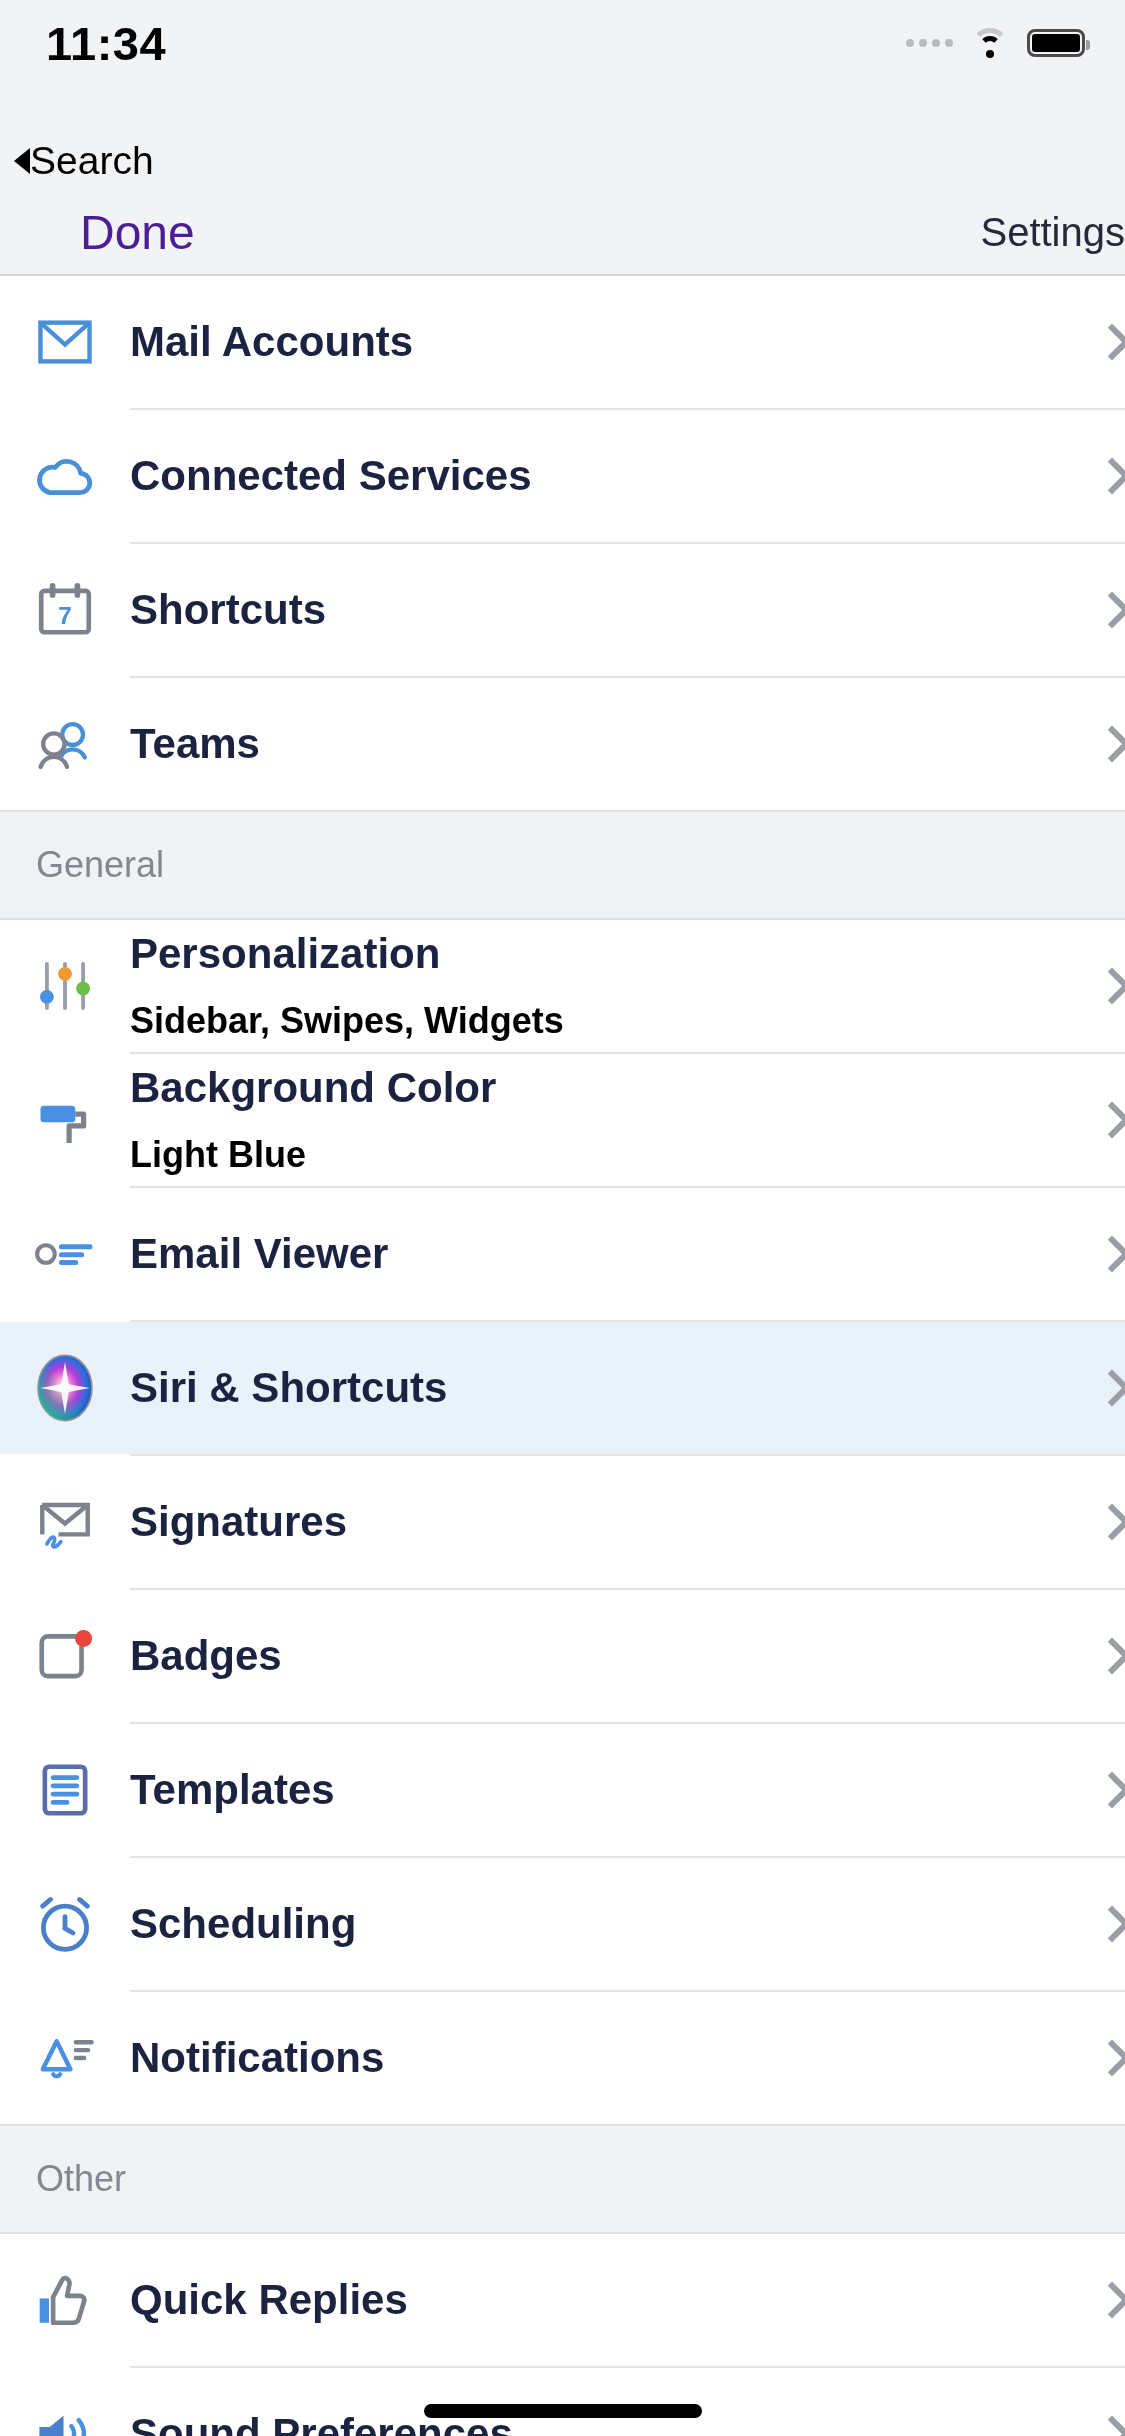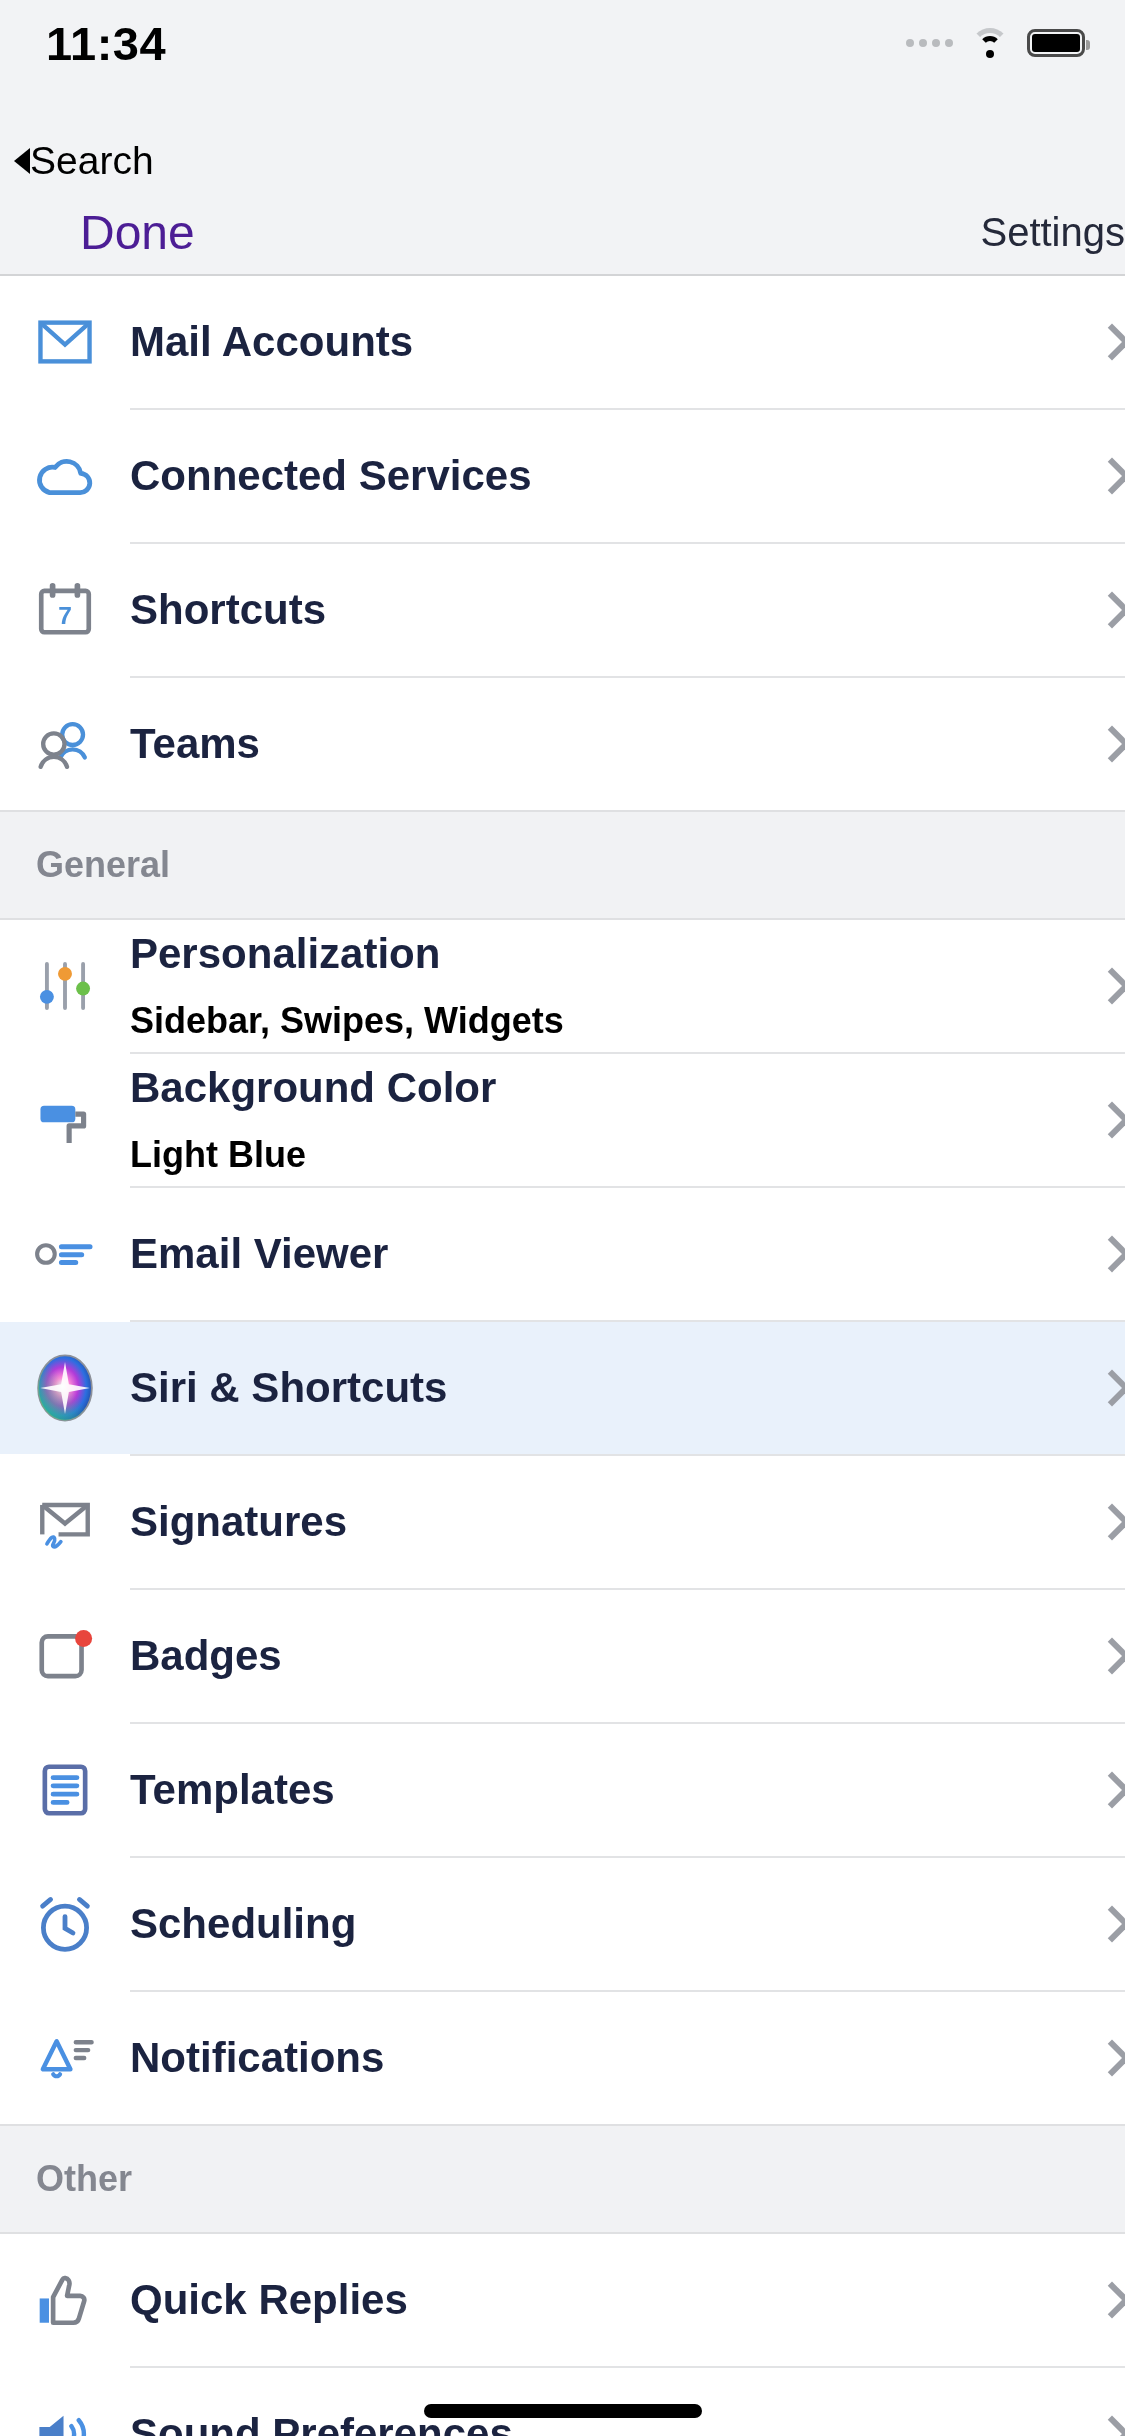--- a/index.html
+++ b/index.html
@@ -69,21 +69,21 @@
     position:absolute; left:0; right:0; top:50%; transform:translateY(-50%);
     text-align:right; font-size:40px; font-weight:400; color:#25293a;
   }
 
   
   .section-head{
     background:#f1f2f4; height:110px; display:flex; align-items:center;
     padding-left:36px; border-bottom:2px solid #dfe0e2;
     border-top:2px solid #dfe0e2;
   }
-  .section-head span{ font-size:36px; color:#848790; font-weight:700;text-align:center; }
+  .section-head span{ font-size:36px; color:#848790; font-weight:400;text-align:center; }
 
   .group{ background:#ffffff; }
   .row{
     display:flex; align-items:center; position:relative;
     background:#ffffff; min-height:132px; 
   }
   .row.selected{ background:#e9f1fb; }
   .row .ico{
     width:130px; min-width:130px; display:flex;
     align-items:center; justify-content:center;

